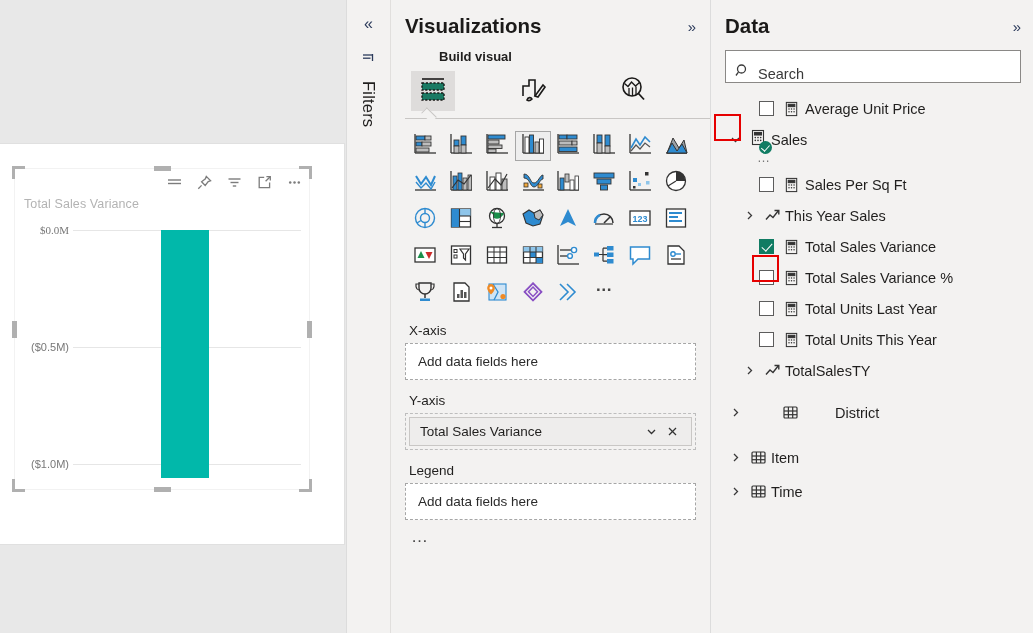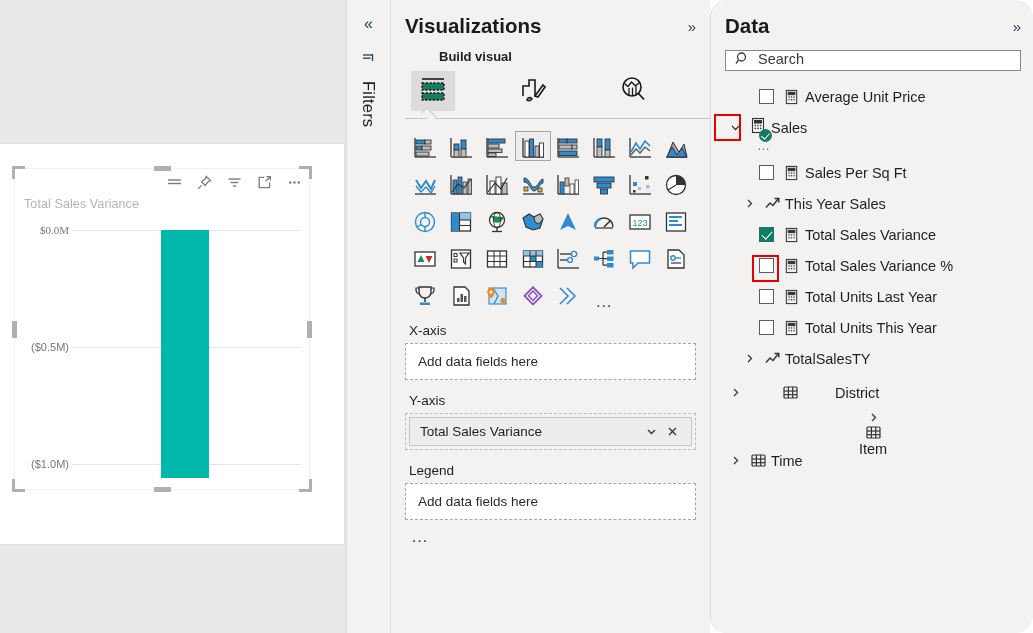--- a/index.html
+++ b/index.html
@@ -121,22 +121,22 @@
     background: #f3f2f1;
     border-left: 1px solid #c8c6c4; border-top: 1px solid #c8c6c4;
     transform: rotate(45deg) skew(0deg); transform-origin: center;
   }
 
   .icon-grid {
     display: grid; grid-template-columns: repeat(8, 1fr);
     row-gap: 7px; margin-top: 10px; padding: 0 2px;
   }
   .vcell {
-    height: 30px; display: flex; align-items: flex-end; justify-content: center;
-    cursor: pointer; border: 1px solid transparent;
+    height: 30px; display: flex; align-items: flex-start; justify-content: center;
+    cursor: pointer; border: 1px solid transparent; font-weight: bold;
   }
   .vcell.sel { border: 1px solid #a6a6a6; background: #eeeeee; }
   .vcell svg { display: block; }
   .dots-cell { font-size: 17px; color: #444; letter-spacing: 1px; line-height: 12px; }
 
   .wells { margin-top: 14px; }
   .well-label { font-size: 13.5px; color: #201f1e; margin: 0 0 5px 4px; }
   .well-label.first { margin-top: 0; }
   .dropzone {
     border: 1px dashed #a6a6a6; background: #ffffff;
@@ -154,25 +154,24 @@
   .pill-btn { color: #333; padding: 0 5px; cursor: pointer; display: flex; align-items: center; }
   .wells-more { font-size: 17px; color: #444; margin-left: 6px; line-height: 8px; letter-spacing: 1px; }
 
   
   .data-pane {
     position: relative;
     width: 323px; height: 633px; flex: 0 0 323px;
     background: #f3f2f1;
     border-left: 1px solid #dcdcdc;
     padding: 14px 12px 0 14px;
-    border-radius: 17px;
   }
   .search-box {
-    margin-top: 12px; height: 21px; background: #fff;
-    border: 1px solid #8a8886; display: flex; align-items: flex-start;
+    margin-top: 12px; height: 33px; background: #fff;
+    border: 1px solid #8a8886; display: flex; align-items: flex-end;
     padding: 0 9px; gap: 8px; cursor: text;
   }
   .search-box input {
     border: none; outline: none; font-size: 14.5px; color: #3a3a3a;
     font-family: "Liberation Sans", sans-serif; width: 100%; background: transparent;
   }
   .search-box input::placeholder { color: #3a3a3a; opacity: 1; }
 
   .tree { margin-top: 10px; }
   .tnode { display: flex; align-items: center; height: 31px; cursor: pointer; }
@@ -878,39 +877,39 @@
         </span>
         <span class="tico">
           <svg width="17" height="17" viewBox="0 0 17 17" fill="none" stroke="#333" stroke-width="1.4">
               <polyline points="2,12.5 6,8 9,10.5 14.5,3.5"></polyline>
               <polyline points="10.5,3.5 14.8,3.5 14.8,7.5"></polyline>
             </svg>
         </span>
         <span class="tlabel">TotalSalesTY</span>
       </div>
 
-      <div class="tnode lvl1" style="margin-top:3px;gap:32px;">
+      <div class="tnode lvl1" style="margin-top:11px;gap:32px;">
         <span class="chev">
           <svg width="13" height="13" viewBox="0 0 13 13" fill="none" stroke="#3a3a3a" stroke-width="1.3">
               <polyline points="5,3 8.5,6.5 5,10"></polyline>
             </svg>
         </span>
         <span class="tico">
           <svg width="17" height="17" viewBox="0 0 17 17" fill="none" stroke="#333" stroke-width="1.2">
               <rect x="2" y="3" width="13" height="11" rx="1"></rect>
               <line x1="2" y1="7" x2="15" y2="7"></line>
               <line x1="2" y1="10.7" x2="15" y2="10.7"></line>
               <line x1="6.4" y1="3" x2="6.4" y2="14"></line>
               <line x1="10.7" y1="3" x2="10.7" y2="14"></line>
             </svg>
         </span>
         <span class="tlabel">District</span>
       </div>
 
-      <div class="tnode lvl1" style="margin-top:3px;flex-direction:column;">
+      <div class="tnode lvl1" style="margin-top:14px;">
         <span class="chev">
           <svg width="13" height="13" viewBox="0 0 13 13" fill="none" stroke="#3a3a3a" stroke-width="1.3">
               <polyline points="5,3 8.5,6.5 5,10"></polyline>
             </svg>
         </span>
         <span class="tico">
           <svg width="17" height="17" viewBox="0 0 17 17" fill="none" stroke="#333" stroke-width="1.2">
               <rect x="2" y="3" width="13" height="11" rx="1"></rect>
               <line x1="2" y1="7" x2="15" y2="7"></line>
               <line x1="2" y1="10.7" x2="15" y2="10.7"></line>

